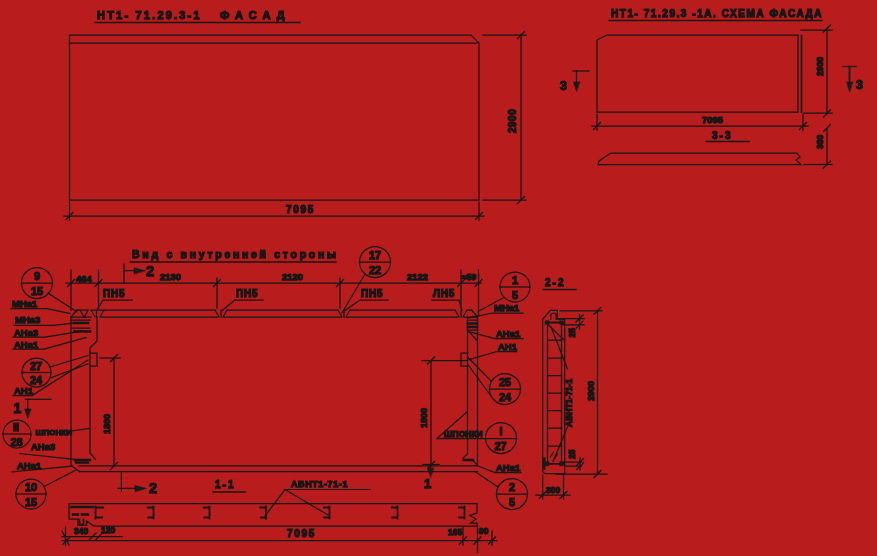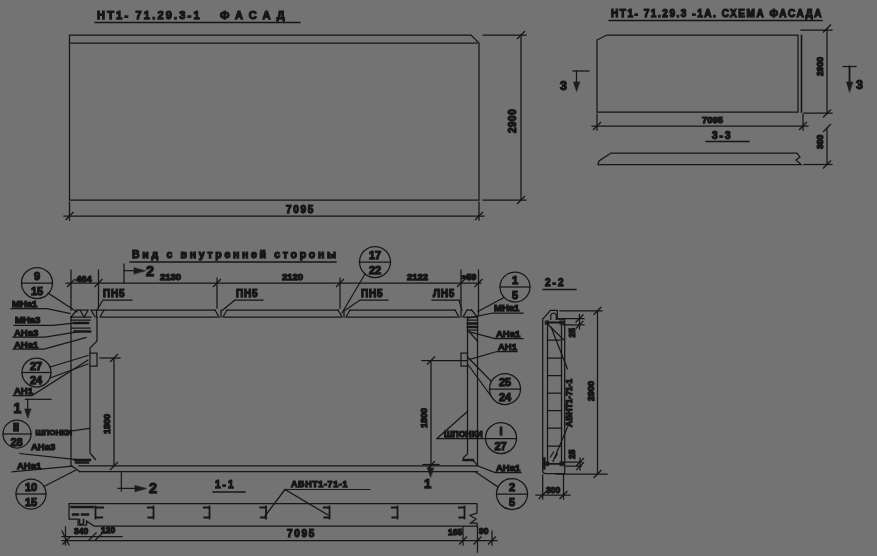--- a/index.html
+++ b/index.html
@@ -1,16 +1,16 @@
 <!DOCTYPE html>
 <html><head>
 <meta charset="utf-8">
 <style>
   html,body{margin:0;padding:0;background:#ffffff;}
-  #sheet{width:877px;height:556px;position:relative;background:#737373;}
+  #sheet{width:877px;height:556px;position:relative;background:#b91c1c;}
   svg{position:absolute;left:0;top:0;}
   text{font-family:"Liberation Sans",sans-serif;font-weight:bold;fill:#151515;}
 </style>
 </head>
 <body>
 <div id="sheet">
 <svg width="877" height="556" viewBox="0 0 877 556" fill="none" stroke="#161616" stroke-width="1.25" stroke-linecap="square">
 
 <g>
 <text x="97" y="19" font-size="11" letter-spacing="2.2">НТ1- 71.29.3-1</text>

